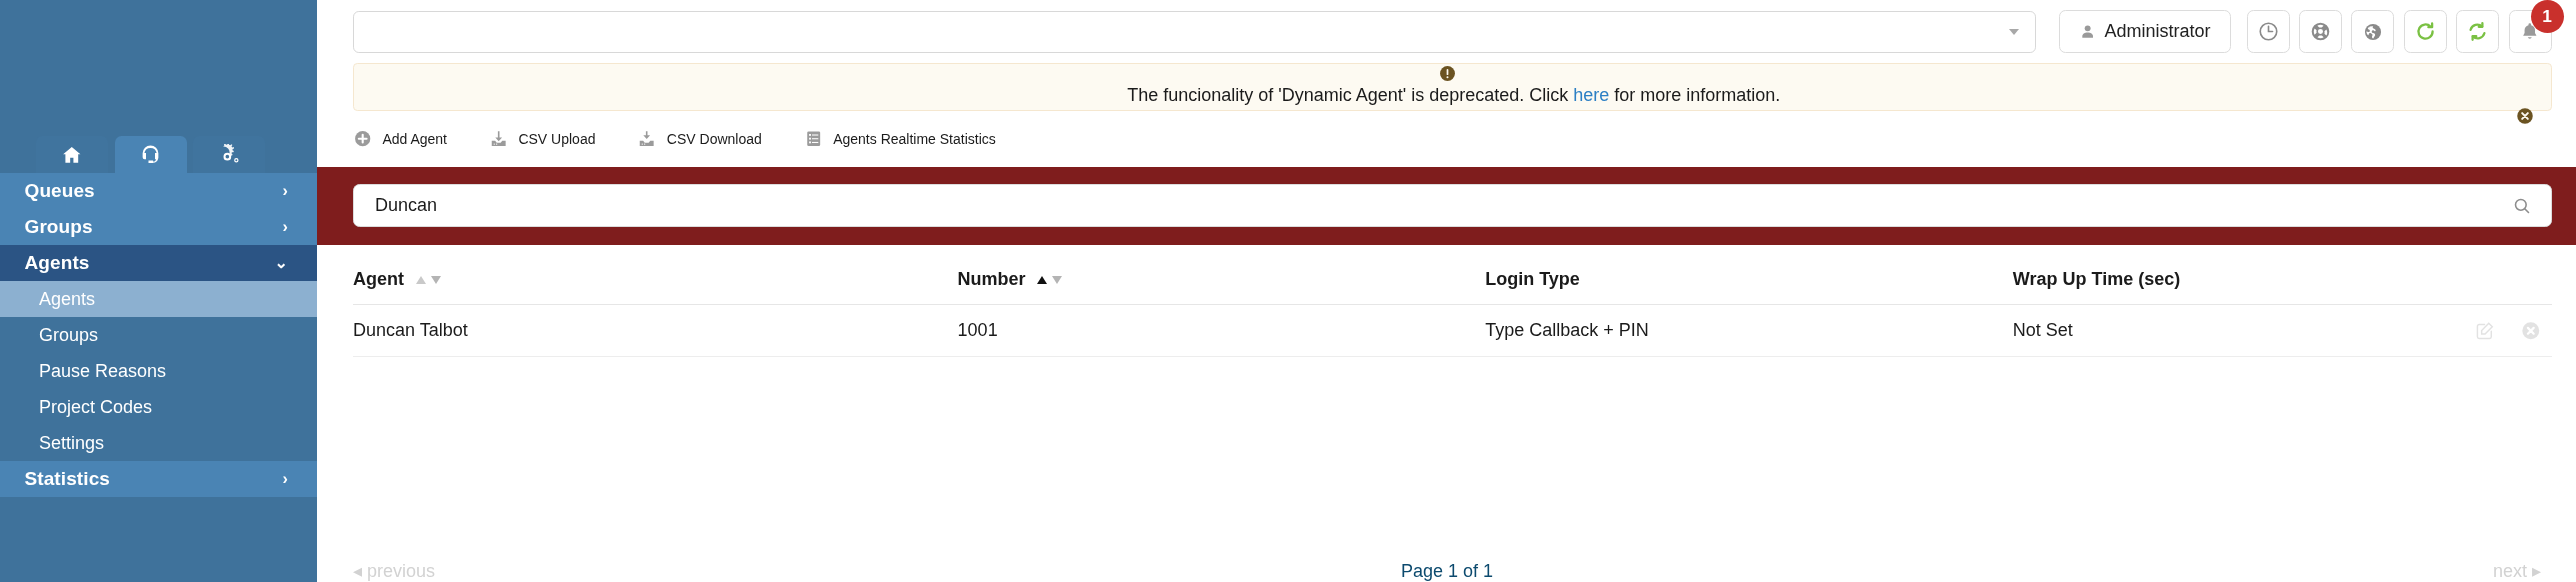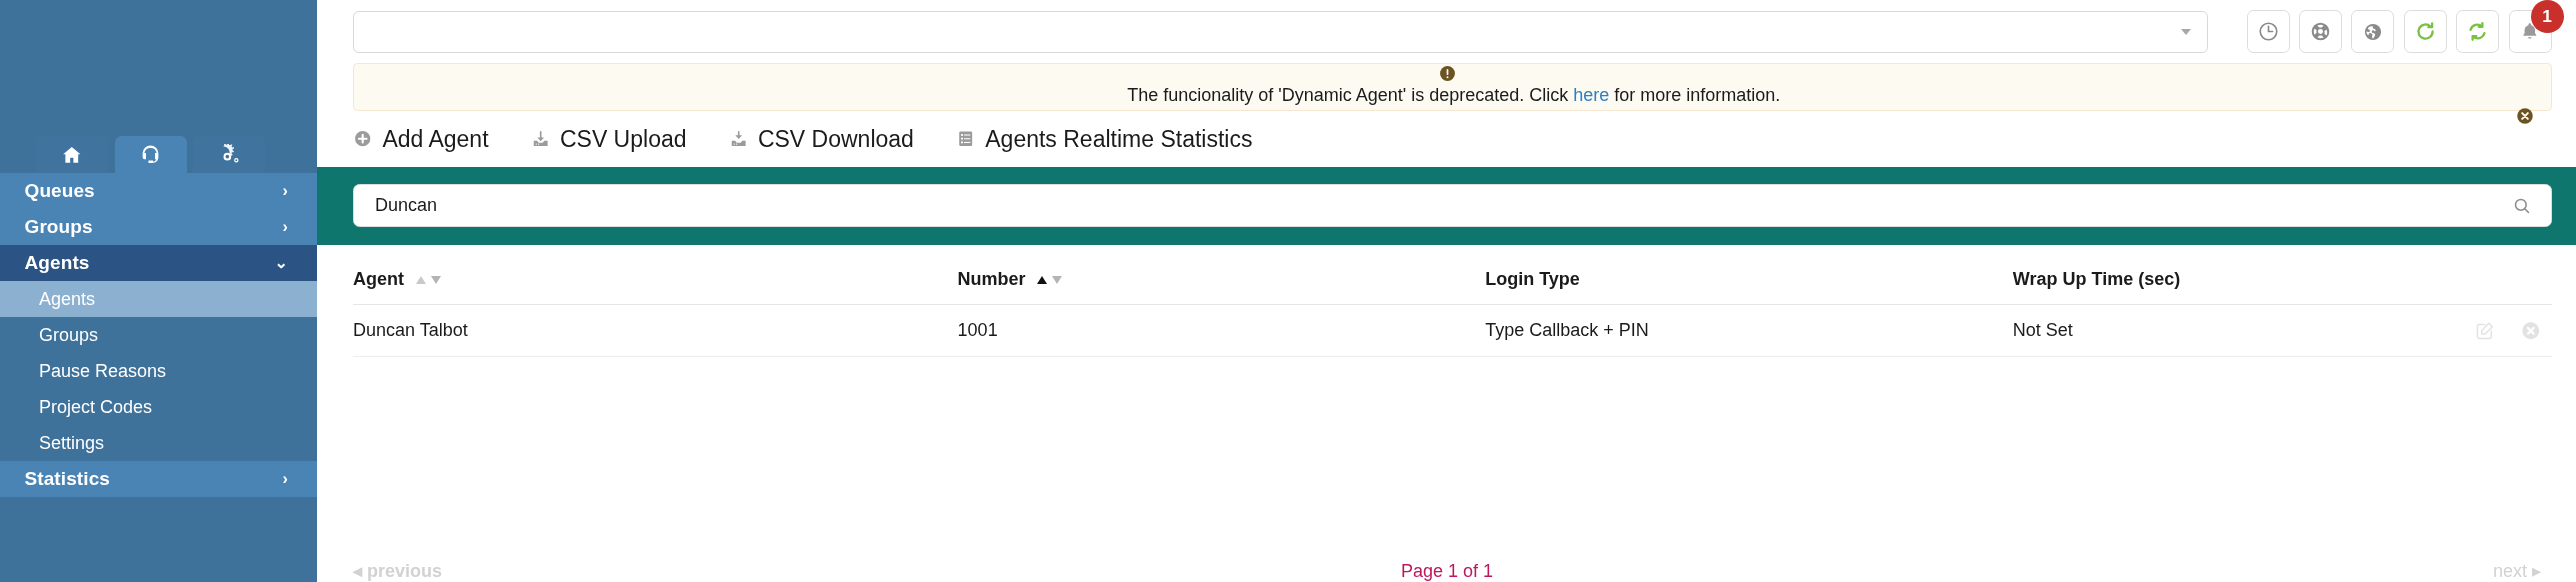--- a/index.html
+++ b/index.html
@@ -200,31 +200,31 @@
     flex: 0 0 56px;
     display: flex;
     align-items: center;
     padding: 0 36px;
     gap: 0;
   }
   .action-item {
     display: flex;
     align-items: center;
     gap: 10px;
-    font-size: 23px;
+    font-size: 14px;
     color: #1b1b1b;
     cursor: pointer;
     white-space: nowrap;
     margin-right: 42px;
   }
   .action-item svg { display: block; fill: #9b9b9b; }
 
   
   .search-panel {
-    background: #0f766e;
+    background: #7f1d1d;
     padding: 17.3px 24.5px 17.3px 36px;
   }
   .search-box {
     height: 43px;
     background: #ffffff;
     border: 0.7px solid #dcdcdc;
     border-radius: 6.5px;
     display: flex;
     align-items: center;
     padding: 0 19px;
@@ -288,27 +288,27 @@
   .row-actions span { cursor: pointer; display: flex; }
 
   
   .pager {
     display: flex;
     align-items: center;
     padding: 16px 35px 0 36px;
     font-size: 18px;
     color: #d2d2d2;
   }
-  .pager .prev { cursor: pointer; font-weight: bold; }
+  .pager .prev { cursor: pointer; }
   .pager .next { margin-left: auto; cursor: pointer; }
   .pager .pageinfo {
     position: absolute;
     left: 0; right: 0;
     text-align: center;
-    color: #be185d;
+    color: #0c4a6e;
     pointer-events: none;
   }
   .pager-inner {
     position: relative;
     width: 100%;
     display: flex;
     align-items: center;
   }
 </style>
 </head>
@@ -385,20 +385,27 @@
 
   <section class="main">
 
     <div class="topbar">
       <div class="global-select">
         <span></span>
         <span class="caret"></span>
       </div>
       <div class="topbar-gap"></div>
 
+      <div class="user-btn">
+        <svg width="17.3" height="17.3" viewBox="0 0 24 24">
+          <circle cx="12" cy="7.4" r="4.1"></circle>
+          <path d="M12 13.1c-4.1 0-7.4 2.2-7.4 5v2.4h14.8v-2.4c0-2.8-3.3-5-7.4-5z"></path>
+        </svg>
+        <span>Administrator</span>
+      </div>
 
       <div class="icon-btns">
 
         <div class="icon-btn">
           <svg width="23" height="23" viewBox="0 0 24 24" fill="none" stroke="#8a8a8a" stroke-width="1.7">
             <circle cx="12" cy="12" r="8.6"></circle>
             <path d="M12 6.6V12h4.2" stroke-linecap="round"></path>
           </svg>
         </div>
 

